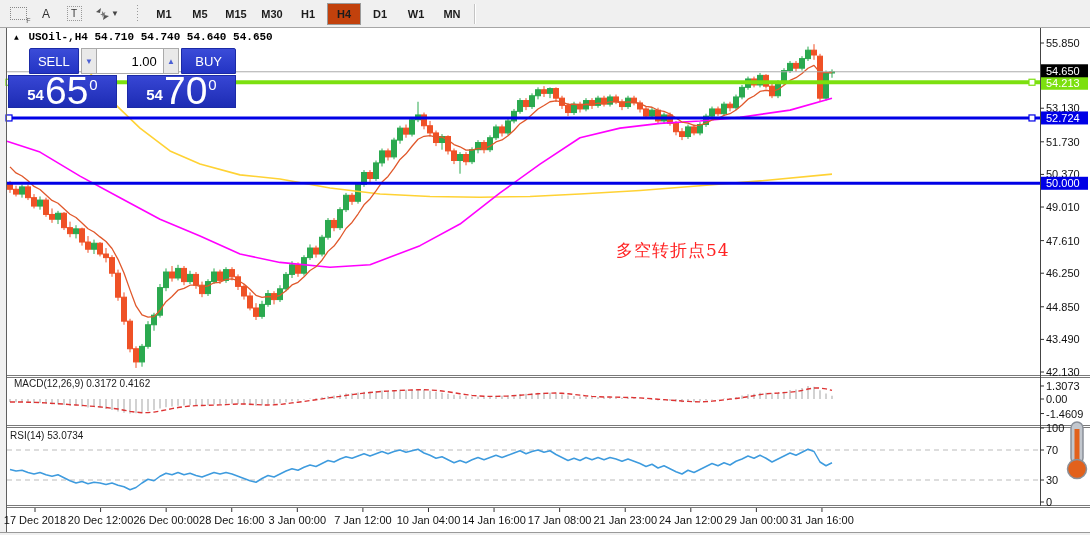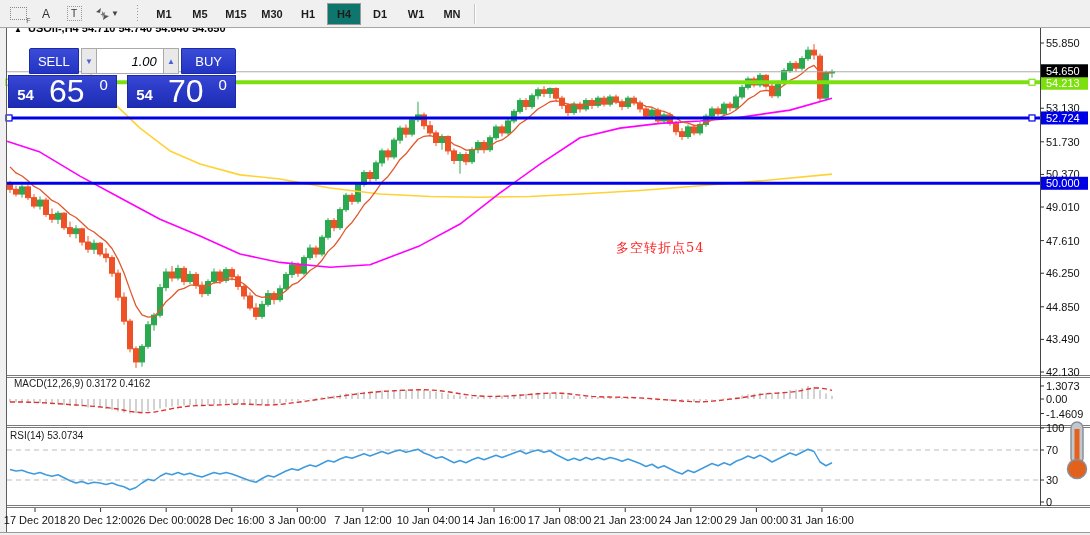--- a/index.html
+++ b/index.html
@@ -14,46 +14,46 @@
   .fframe{width:15px;height:11px;border:1px dotted #888;position:relative;}
   .fframe span{position:absolute;right:-5px;bottom:-5px;font-size:7px;color:#555;}
   .tframe{width:13px;height:13px;border:1px dotted #999;display:flex;align-items:center;
           justify-content:center;font-size:10px;color:#333;}
   .caret{font-size:8px;color:#444;margin-left:1px;}
   .grip{width:4px;height:18px;margin:0 6px 0 10px;
         background-image:repeating-linear-gradient(#9a9a9a 0 1px,transparent 1px 3px);
         background-size:1px 100%;background-repeat:repeat-y;background-position:1px 0;}
   .tfbtn{height:20px;min-width:26px;padding:0 3px;display:flex;align-items:center;justify-content:center;
          font-size:11px;color:#1c1c1c;margin:0 1px;border:1px solid transparent;background:transparent;font-weight:bold;}
-  .tfbtn.active{background:#0f766e;border:1px solid #9a9a9a;}
+  .tfbtn.active{background:#c2410c;border:1px solid #9a9a9a;}
   .tsep{width:1px;height:20px;background:#c4c4c4;border-right:1px solid #fff;margin:0 4px;}
   
   #chart-canvas{position:absolute;left:0;top:0;z-index:1;}
-  .chart-title{position:absolute;left:14px;top:22px;font-size:11px;font-weight:700;color:#000;z-index:20;}
+  .chart-title{position:absolute;left:14px;top:31px;font-size:11px;font-weight:700;color:#000;z-index:20;font-family:Liberation Mono, monospace;}
   .chart-title .arr{font-size:8px;margin-right:3px;}
   .ind-label{position:absolute;font-size:10px;color:#1a1a1a;z-index:10;}
-  .annotation{position:absolute;left:616px;top:239px;font-size:13px;color:#ff2222;
+  .annotation{position:absolute;left:616px;top:239px;font-size:17px;color:#ff2222;
               font-family:"DejaVu Serif","Liberation Serif",serif;letter-spacing:1px;z-index:5;}
   
   .ocp{position:absolute;left:8px;top:48px;width:228px;z-index:25;}
   .ocp-row1{display:flex;height:26px;margin-left:21px;}
   .btn-trade{background:linear-gradient(#3b4cd8,#2334c4);color:#fff;font-size:13px;
              display:flex;align-items:center;justify-content:center;border:1px solid #1b2aa6;}
   .sellbtn{width:56px;border-radius:2px 0 0 0;}
   .buybtn{width:62px;border-radius:0 2px 0 0;}
   .spin{width:17px;background:#e9e9e9;border:1px solid #aaa;display:flex;align-items:center;
         justify-content:center;font-size:8px;color:#4a5fd5;}
   .volbox{width:70px;background:#fff;border-top:1px solid #aaa;border-bottom:1px solid #aaa;
           font-size:13px;color:#000;display:flex;align-items:center;justify-content:flex-end;
-          padding-right:6px;font-style:italic;}
+          padding-right:6px;}
   .ocp-row2{display:flex;margin-top:1px;height:33px;gap:10px;}
   .ptile{flex:1;background:linear-gradient(#3746d4,#1d2cb4);color:#fff;display:flex;
          align-items:flex-end;justify-content:center;border:1px solid #1b2aa6;padding-bottom:1px;}
   .ptile .small{font-size:15px;font-weight:700;margin-bottom:3px;}
-  .ptile .big{font-size:32px;line-height:30px;margin:0 15px;}
+  .ptile .big{font-size:39px;line-height:30px;margin:0 1px;}
   .ptile .sup{font-size:15px;align-self:flex-start;margin-top:0px;}
   
   .thermo{position:absolute;left:1064px;top:421px;width:26px;height:60px;z-index:15;}
 </style>
 </head>
 <body>
 
 <div class="toolbar">
   <div class="toolgroup" style="margin-left:4px;">
     <div class="ticon">

